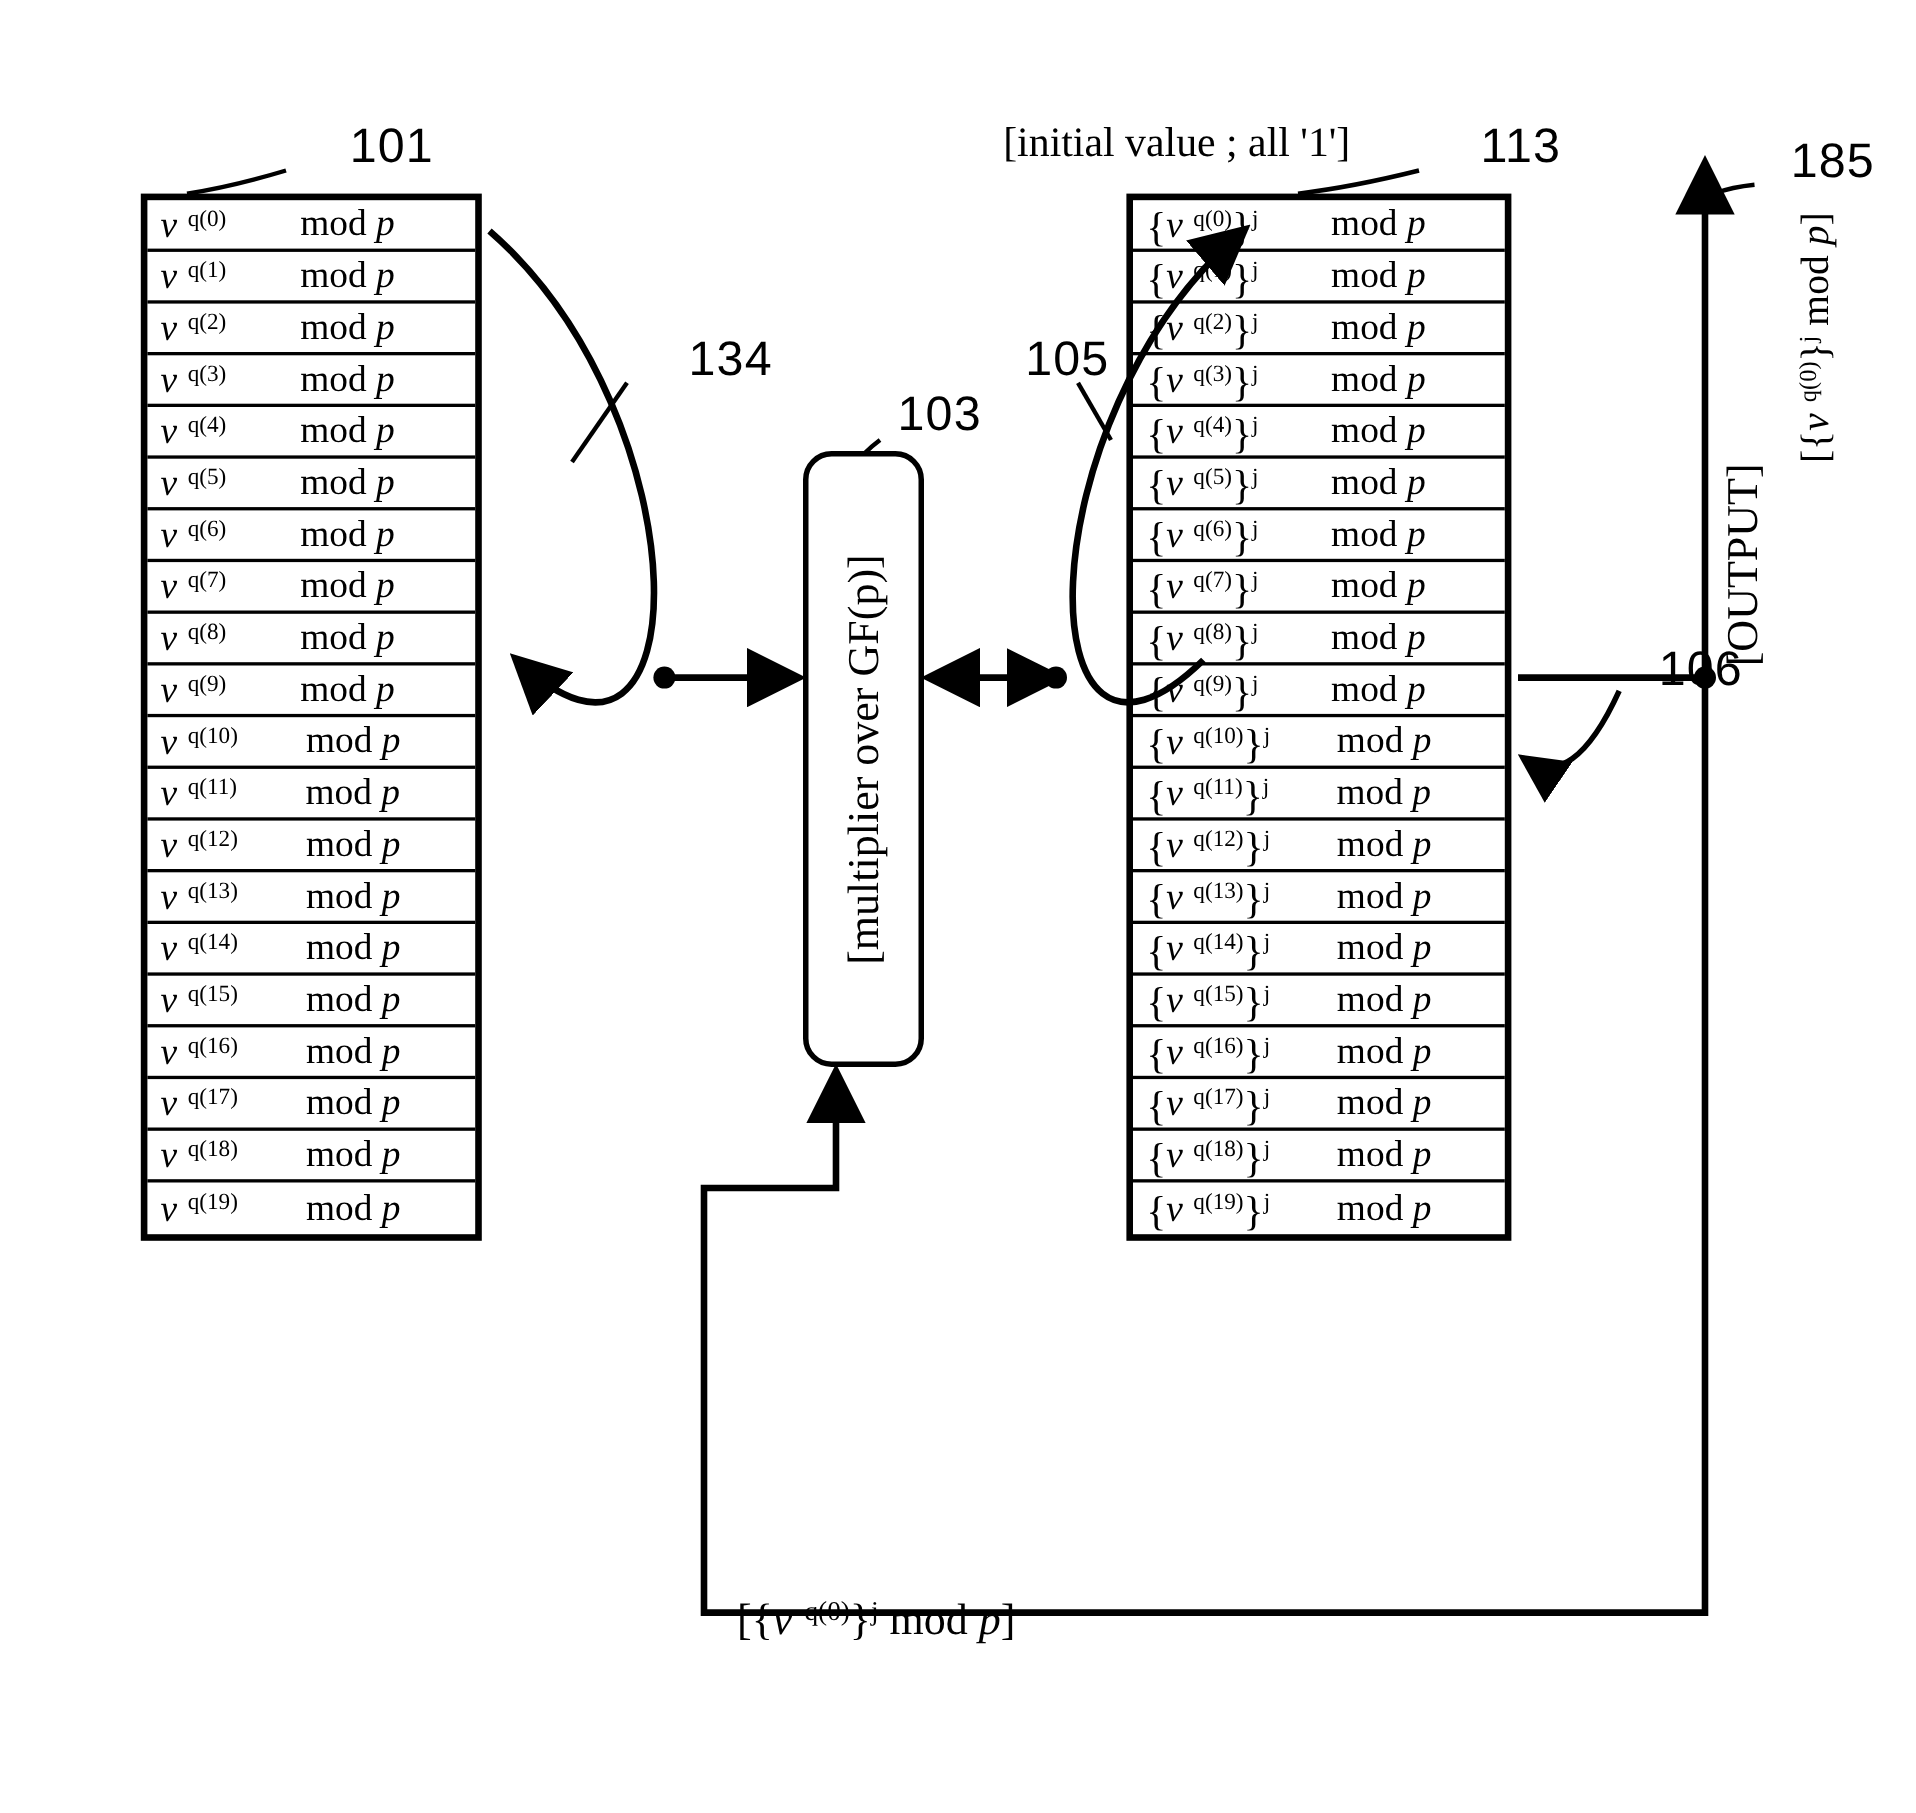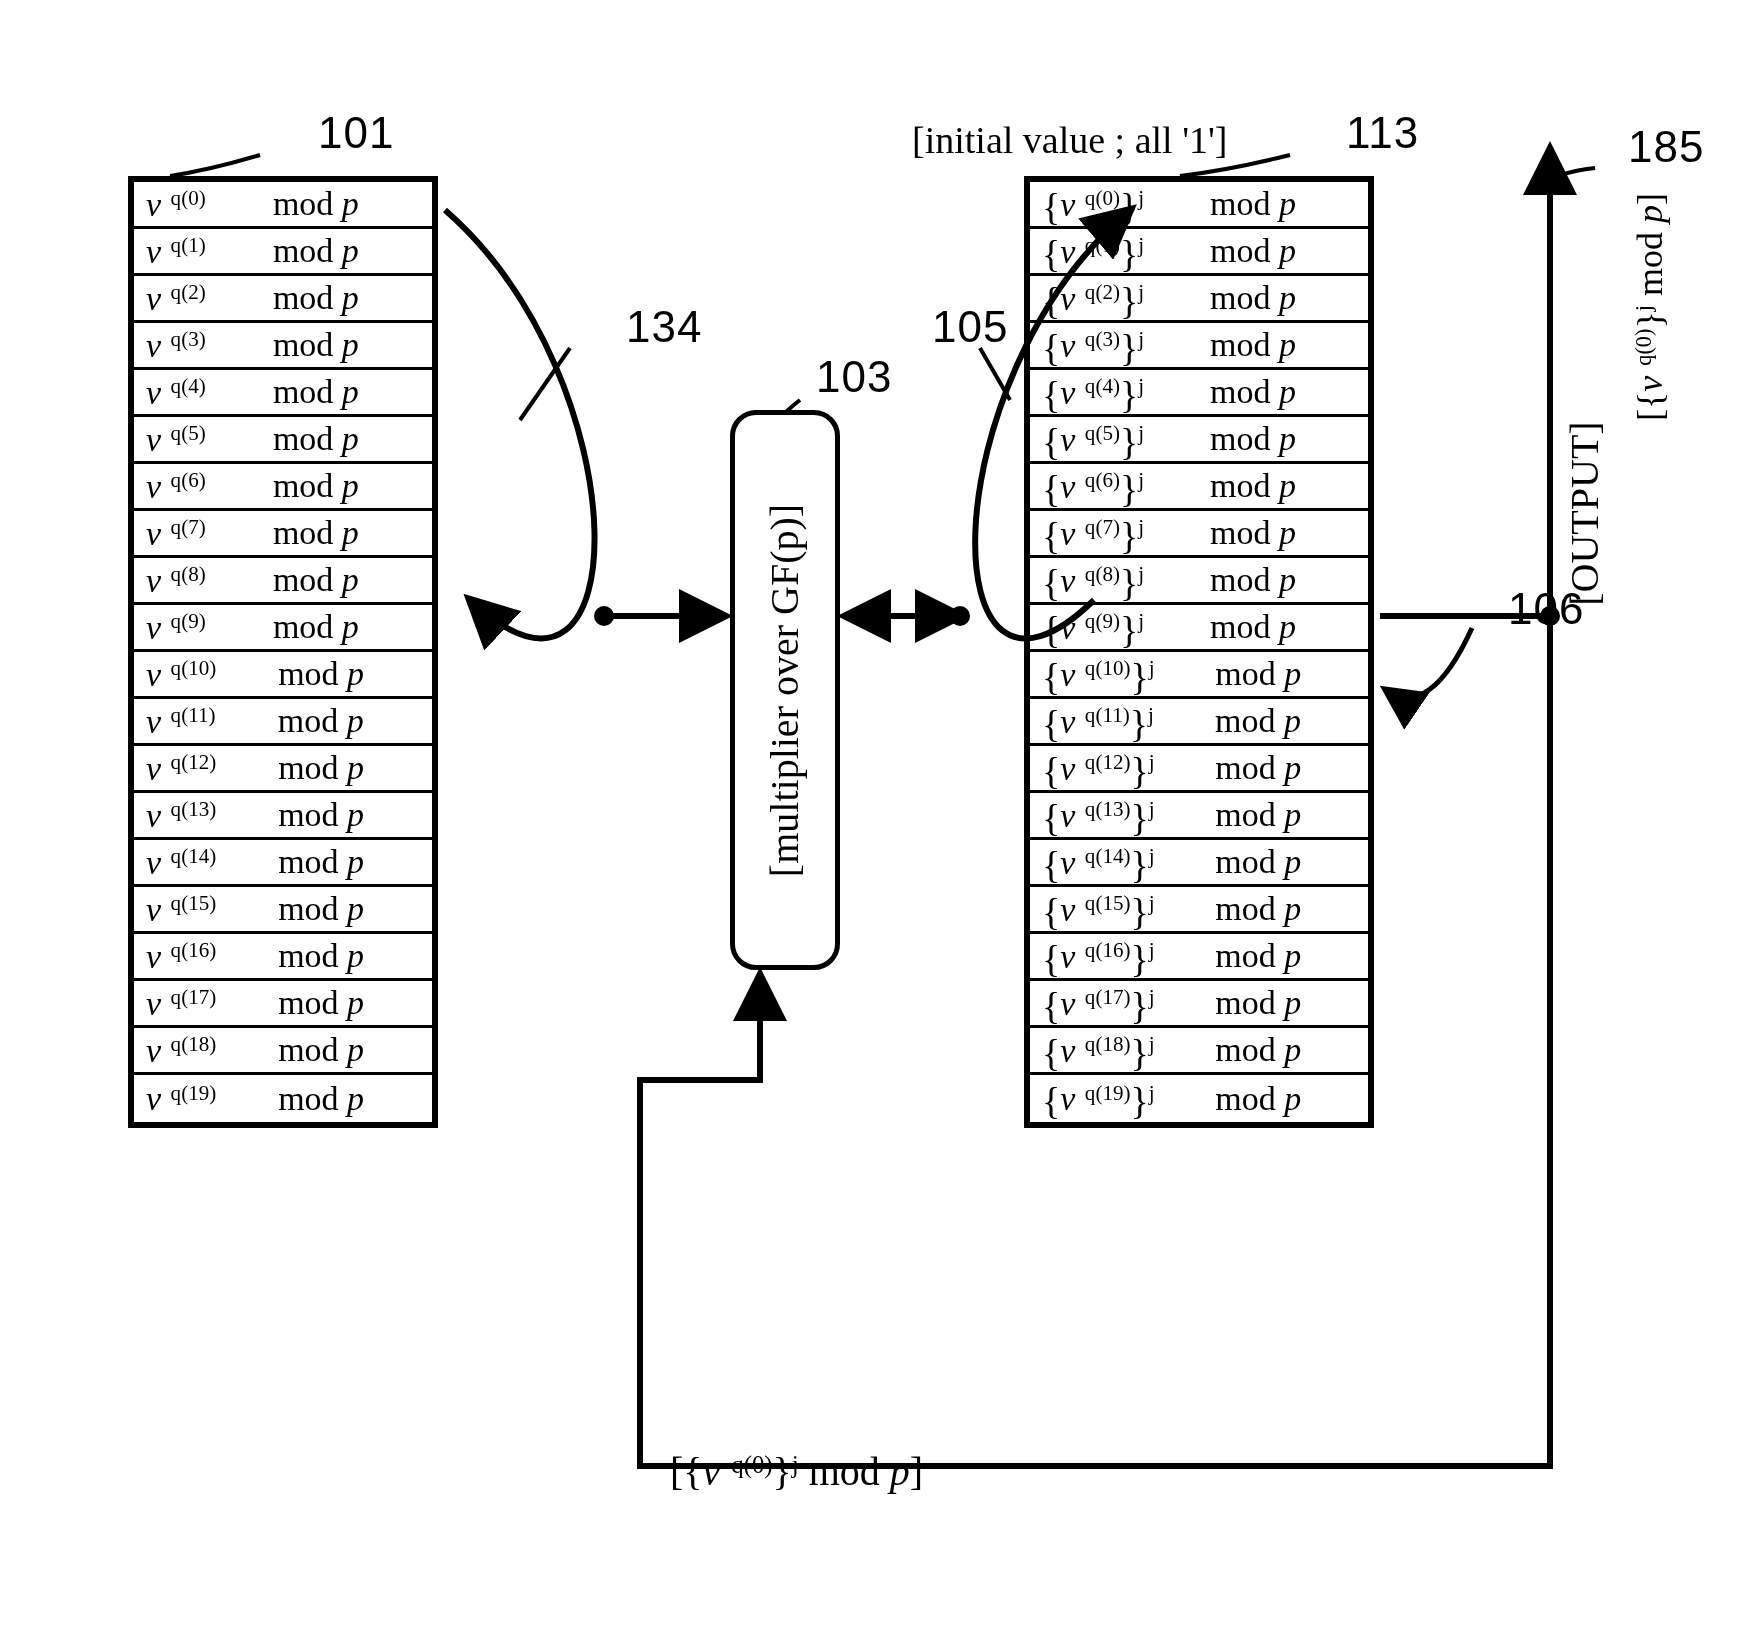--- a/index.html
+++ b/index.html
@@ -97,21 +97,21 @@
 <div class="canvas">
 
   <div class="refnum" style="left:270px; top:108px;">101</div>
   <div class="refnum" style="left:1298px; top:108px;">113</div>
   <div class="refnum" style="left:768px; top:352px;">103</div>
   <div class="refnum" style="left:578px; top:302px;">134</div>
   <div class="refnum" style="left:884px; top:302px;">105</div>
   <div class="refnum" style="left:1460px; top:584px;">106</div>
   <div class="refnum" style="left:1580px; top:122px;">185</div>
 
-  <div class="note" style="left:912px; top:118px;">[initial value ; all '1']</div>
+  <div class="note" style="left:912px; top:108px;">[initial value ; all '1']</div>
 
   <div class="note" style="left:670px; top:1448px; font-size:40px;">
     [{<span class="italic-nu">ν</span> <span class="sup">q(0)</span>}<span class="sup">j</span> mod <span style="font-style:italic">p</span>]
   </div>
 
   <div class="vlabel" style="left:1454px; top:490px; width:260px;">[OUTPUT]</div>
 
   <div class="vlabel" style="left:1480px; top:286px; width:340px; font-size:36px;">
     [{<span class="italic-nu">ν</span> <span class="sup">q(0)</span>}<span class="sup">j</span> mod <span style="font-style:italic">p</span>]
   </div>

